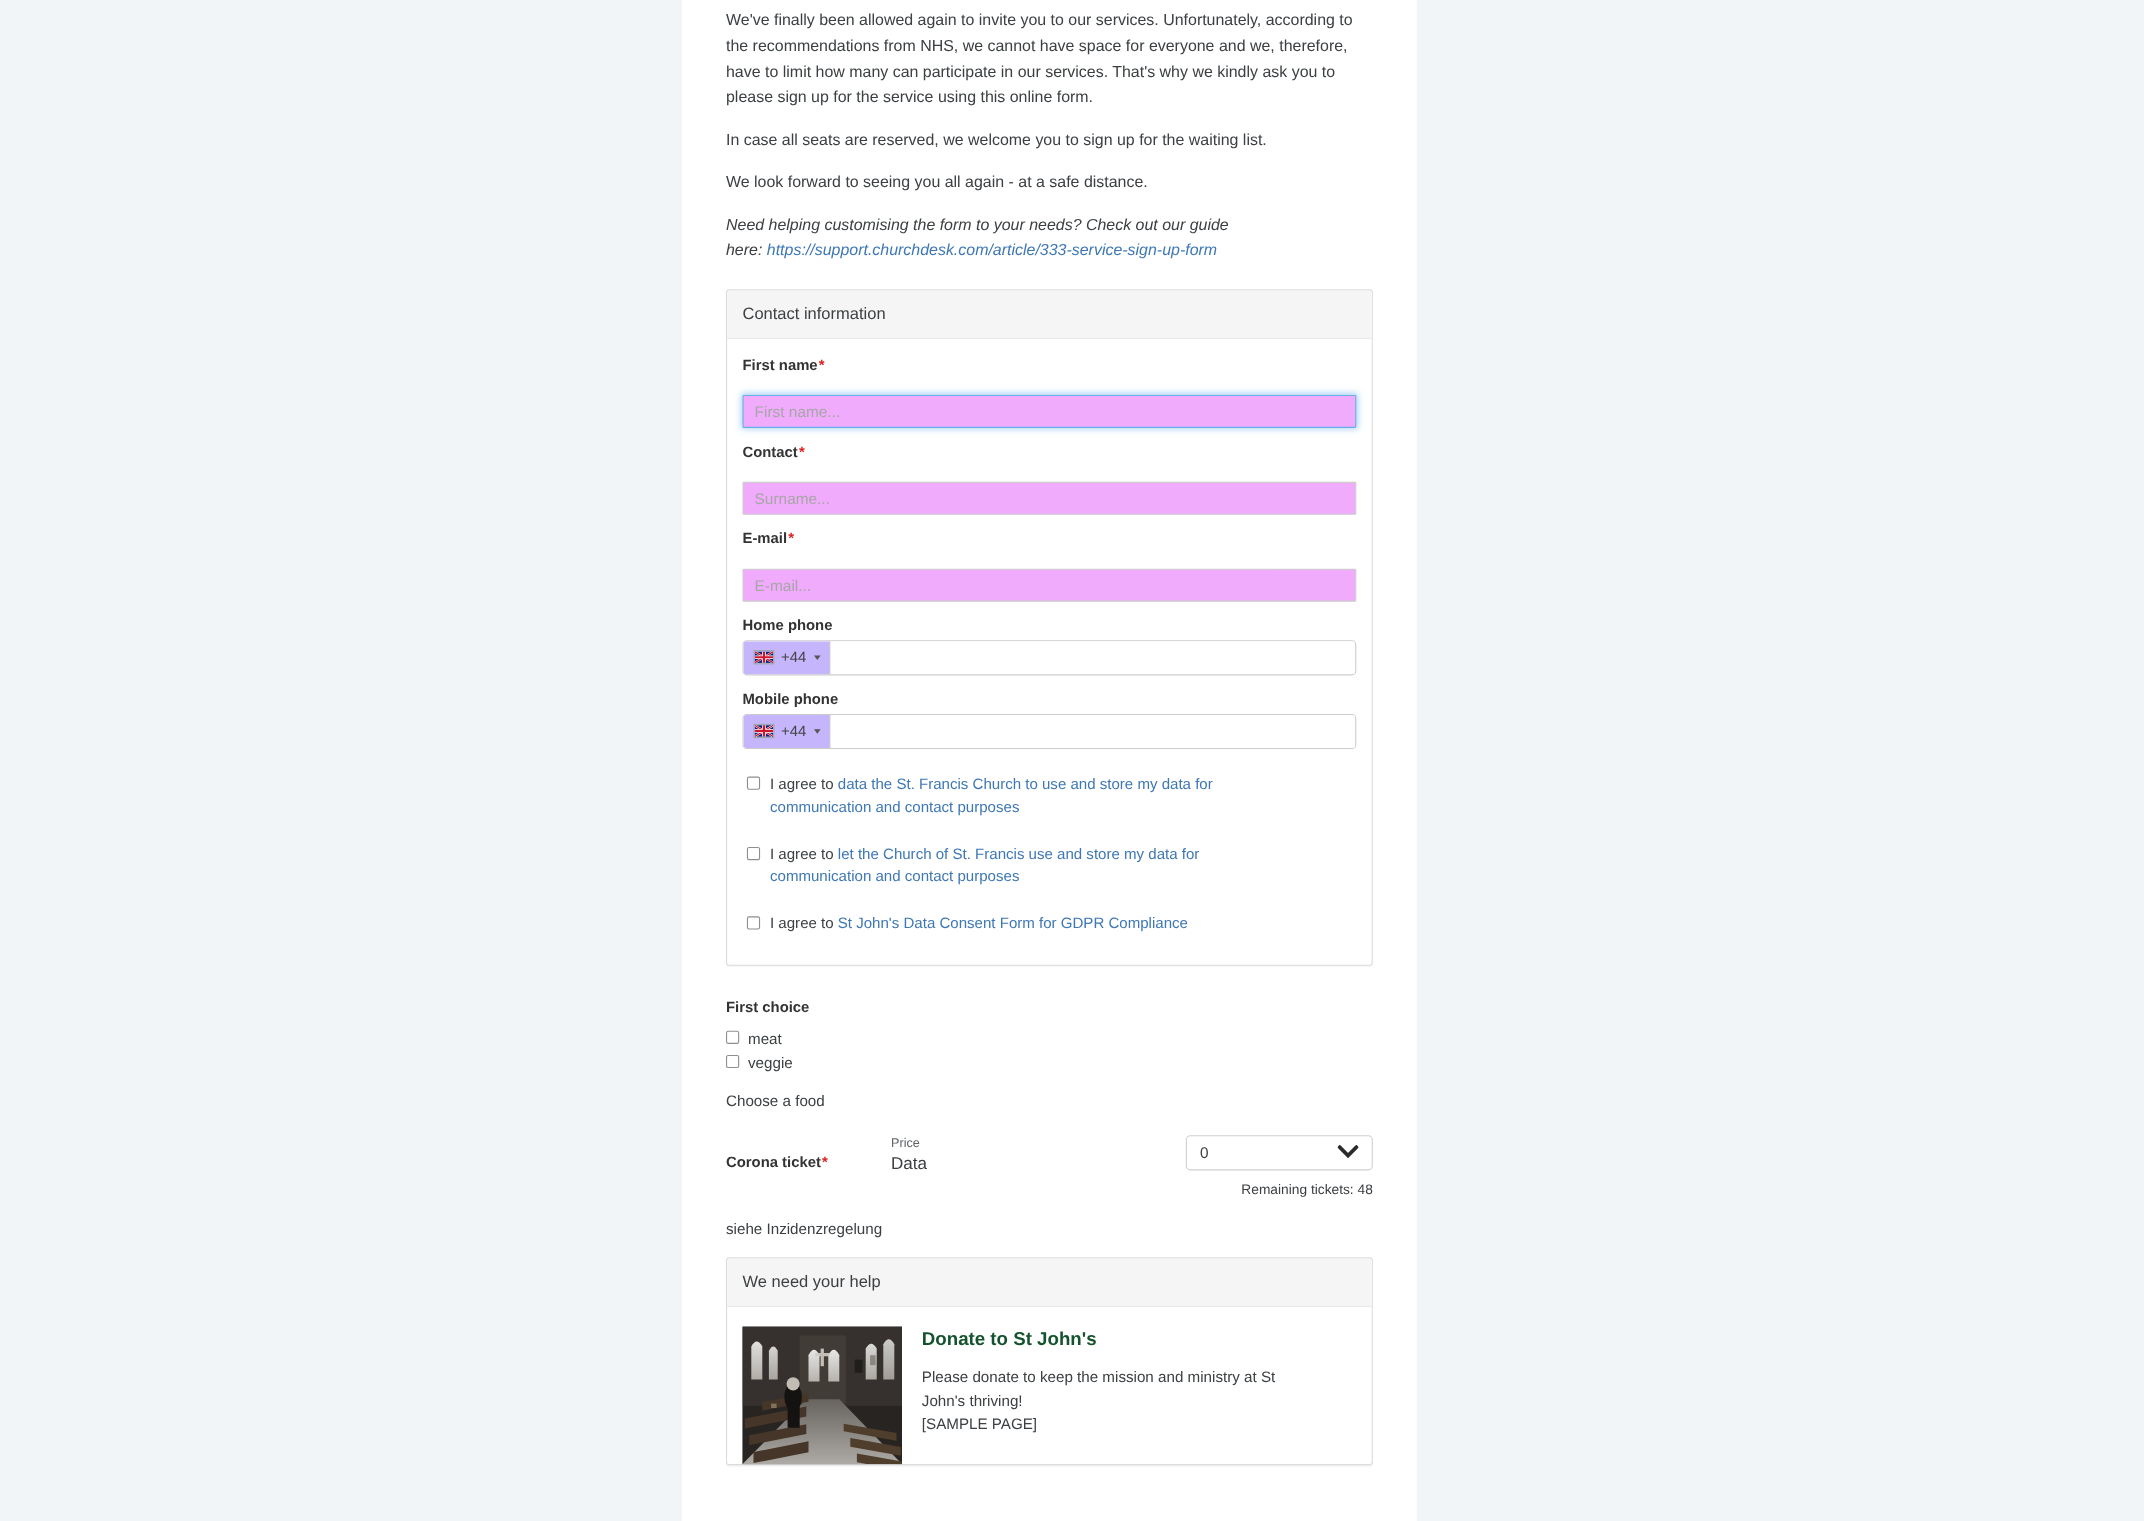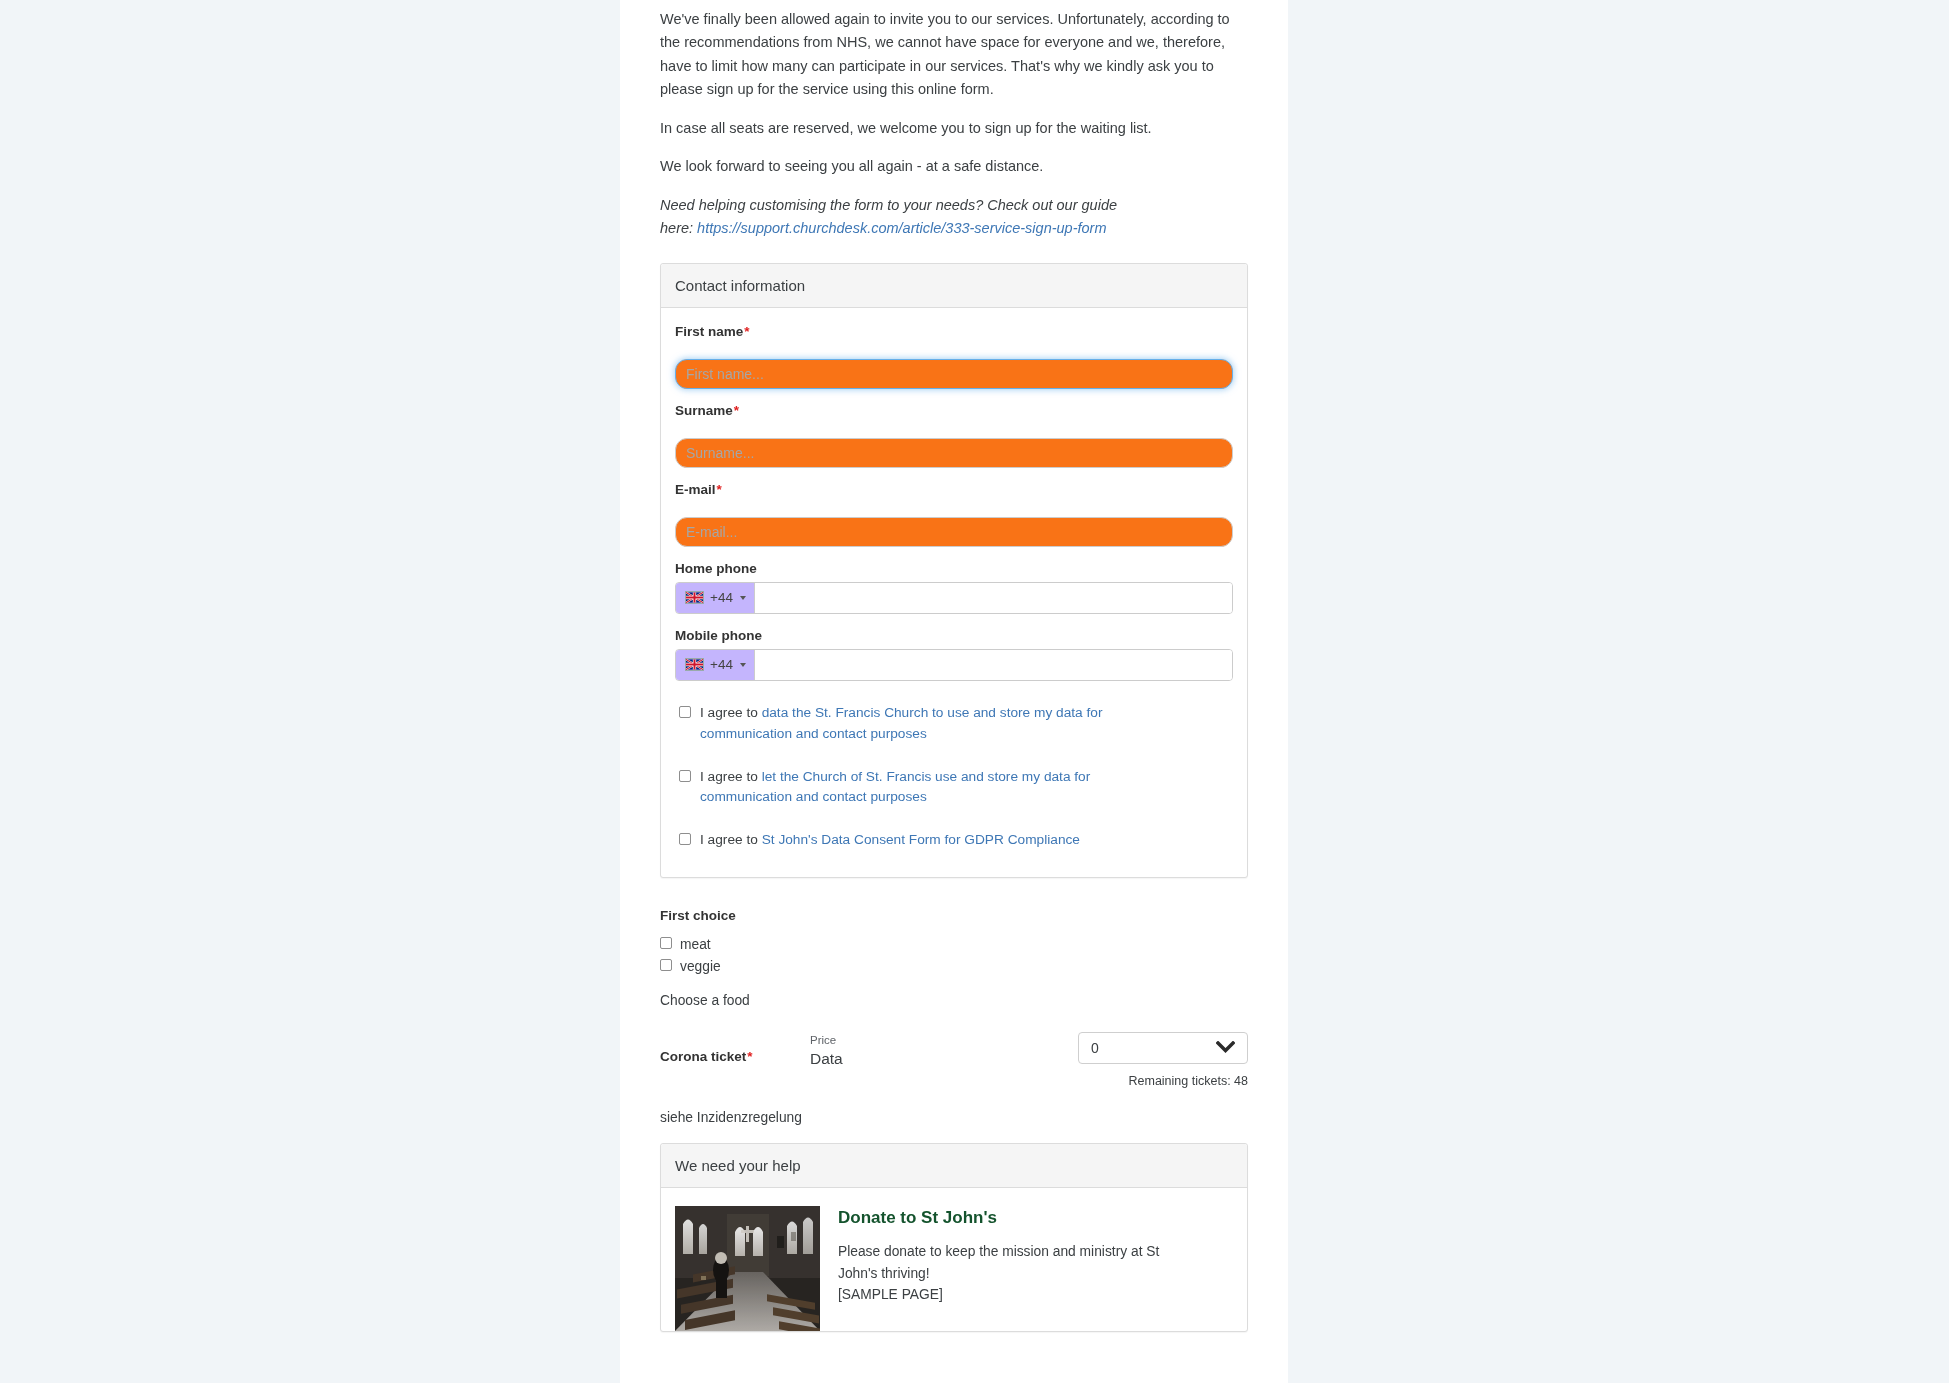--- a/index.html
+++ b/index.html
@@ -89,23 +89,23 @@
   }
   .text-input {
     display: block;
     width: 100%;
     box-sizing: border-box;
     height: 30px;
     padding: 4px 10px;
     font-size: 14px;
     font-family: "Liberation Sans", sans-serif;
     color: #444;
-    background: #f97316;
+    background: #f0abfc;
     border: 1px solid #ccc;
-    border-radius: 12px;
+    border-radius: 1px;
     outline: none;
     margin-top: 20px;
   }
   .text-input::placeholder { color: #a6a6a6; }
   .text-input.focused {
     border-color: #66afe9;
     box-shadow: 0 0 6px 1px rgba(102,175,233,0.55);
   }
 
   
@@ -319,21 +319,21 @@
       <div class="panel">
         <div class="panel-header">Contact information</div>
         <div class="panel-body">
 
           <div class="field">
             <label class="field-label"><span>First name</span><span class="req">*</span></label>
             <input class="text-input focused" type="text" placeholder="First name..." style="">
           </div>
 
           <div class="field">
-            <label class="field-label"><span>Surname</span><span class="req">*</span></label>
+            <label class="field-label"><span>Contact</span><span class="req">*</span></label>
             <input class="text-input" type="text" placeholder="Surname..." style="">
           </div>
 
           <div class="field">
             <label class="field-label"><span>E-mail</span><span class="req">*</span></label>
             <input class="text-input" type="text" placeholder="E-mail..." style="">
           </div>
 
           <div class="field">
             <label class="field-label">Home phone</label>

